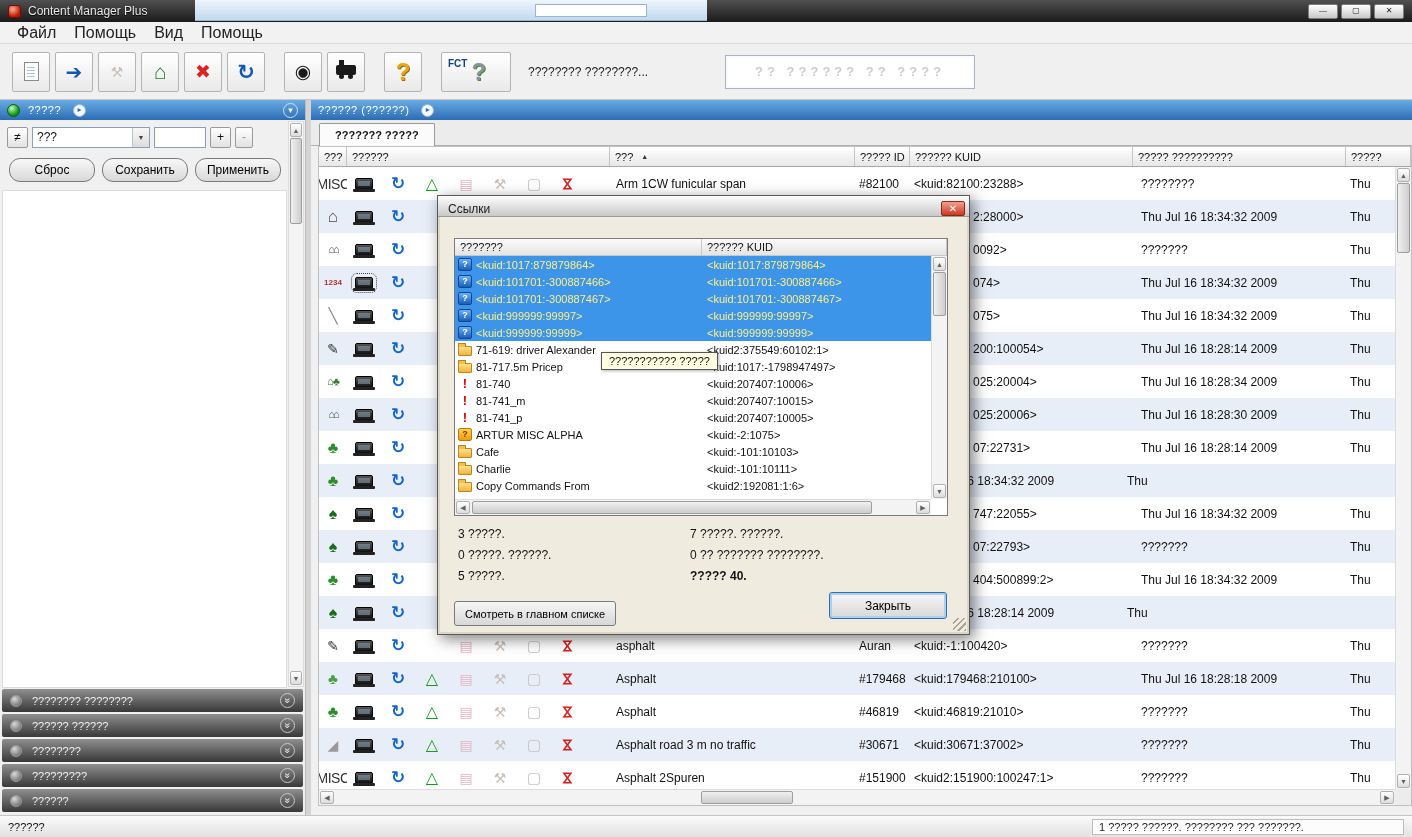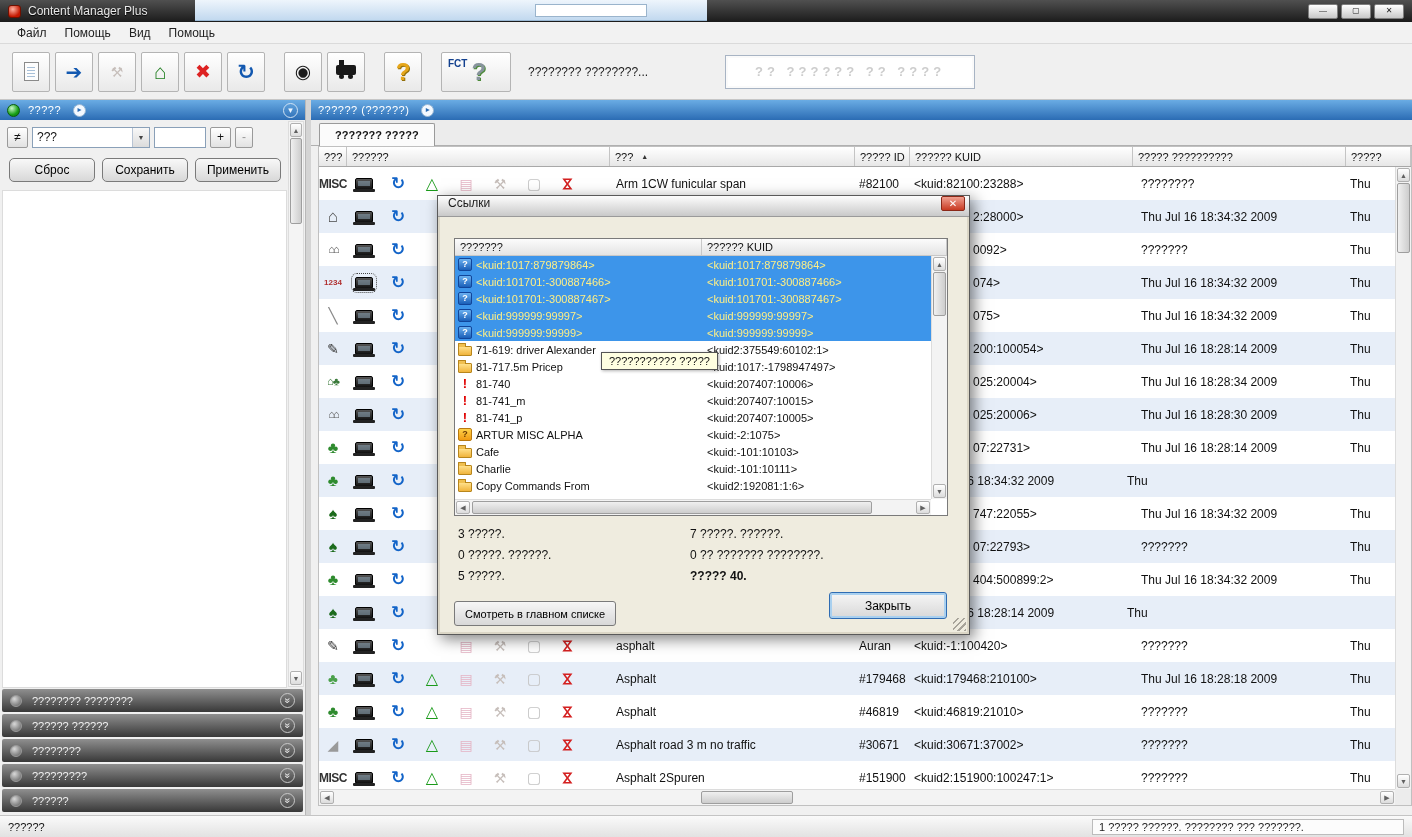--- a/index.html
+++ b/index.html
@@ -10,21 +10,21 @@
   .titlebar{position:absolute;left:0;top:0;width:100%;height:22px;background:linear-gradient(#505050,#1b1b1b);display:flex;align-items:center;padding:0 8px;color:#e8e8e8;z-index:5}
   .app-icon{width:13px;height:13px;border-radius:3px;background:radial-gradient(circle at 35% 30%,#ffb0a0,#c41800 70%);border:1px solid #701000;margin-right:7px;flex:0 0 13px}
   .title-text{font-size:12px;text-shadow:0 1px 1px #000;white-space:nowrap}
   .bgfrag{position:absolute;left:195px;top:0;width:512px;height:21px;background:linear-gradient(#eef5fc,#c2d9ef);z-index:6;border-bottom:1px solid #9ab8d4}
   .bgfrag-box{position:absolute;left:340px;top:4px;width:112px;height:13px;background:#fff;border:1px solid #9ab4cc}
   .winbtns{margin-left:auto;display:flex;gap:3px}
   .wbtn{width:30px;height:15px;background:linear-gradient(#ffffff,#c8c8c8);border:1px solid #7e7e7e;border-radius:2px;color:#222;font-size:8px;line-height:1;display:flex;align-items:center;justify-content:center}
 
   
   .menubar{position:absolute;left:0;top:22px;width:100%;height:22px;background:#f2f2f2;border-bottom:1px solid #dadada;display:flex;align-items:center;padding-left:8px}
-  .menu-item{padding:3px 9px;font-size:12px;color:#222;cursor:default}
+  .menu-item{padding:3px 9px;font-size:16px;color:#222;cursor:default}
 
   
   .toolbar{position:absolute;left:0;top:44px;width:100%;height:56px;background:#f0f0f0;border-bottom:1px solid #c6c6c6;display:flex;align-items:center;padding-left:12px;gap:5px}
   .tbtn{width:38px;height:40px;border:1px solid #b4b4b4;border-radius:2px;background:linear-gradient(#ffffff,#e9e9e9);display:flex;align-items:center;justify-content:center;flex:0 0 auto}
   .tbtn.wide{width:70px;justify-content:flex-start;padding:2px 6px;gap:4px}
   .tbtn.gap{margin-left:14px}
   .ic-new{width:15px;height:19px;background:#fdfdfd;border:1px solid #8a8a8a;position:relative}
   .ic-new::before{content:'';position:absolute;left:2px;top:4px;width:8px;height:1px;background:#a8c0d8;box-shadow:0 3px 0 #a8c0d8,0 6px 0 #a8c0d8,0 9px 0 #a8c0d8}
   .ic-import{color:#1258b0;font-size:20px;font-weight:bold;line-height:1}
   .ic-tools{color:#5a6b7a;font-size:18px;line-height:1}
@@ -51,21 +51,21 @@
 
   
   .leftpanel{position:absolute;left:0;top:100px;width:306px;bottom:22px;background:#f0f0f0;border-right:1px solid #b8b8b8}
   .filter-row{display:flex;align-items:center;gap:4px;padding:6px 22px 4px 7px;height:32px}
   .sq-btn{width:21px;height:21px;border:1px solid #9a9a9a;background:linear-gradient(#fff,#e2e2e2);font-size:12px;display:flex;align-items:center;justify-content:center;border-radius:2px;flex:0 0 auto}
   .sq-btn.minus{color:#999;width:18px}
   .combo{flex:0 0 118px;height:21px;border:1px solid #8aa0b8;background:#fff;display:flex;align-items:center;font-size:12px;padding-left:4px}
   .combo-arrow{margin-left:auto;width:17px;height:100%;background:linear-gradient(#f8f8f8,#dcdcdc);border-left:1px solid #b8c4d4;display:flex;align-items:center;justify-content:center;font-size:7px;color:#444}
   .f-input{width:52px;height:21px;border:1px solid #8aa0b8;background:#fff;font-size:12px;padding:0 3px;font-family:inherit}
   .action-row{display:flex;gap:7px;padding:6px 24px 6px 9px;height:36px}
-  .abtn{flex:1;height:24px;border:1px solid #7a7a7a;border-radius:5px;background:linear-gradient(#f8f8f8,#d8d8d8);font-size:12px;display:flex;align-items:center;justify-content:center;font-family:inherit}
+  .abtn{flex:1;height:24px;border:1px solid #7a7a7a;border-radius:11px;background:linear-gradient(#f8f8f8,#d8d8d8);font-size:12px;display:flex;align-items:center;justify-content:center;font-family:inherit}
   .lp-white{position:absolute;left:2px;right:18px;top:90px;height:498px;background:#fff;border:1px solid #dcdcdc}
   .lp-sb{position:absolute;right:1px;top:21px;width:16px;height:566px;background:#f4f4f4;border:1px solid #ddd}
   .sections{position:absolute;left:2px;right:2px;bottom:3px}
   .sectbar{height:23px;margin-top:2px;background:linear-gradient(#8f8f8f,#383838);display:flex;align-items:center;color:#f0f0f0;font-size:11px;padding:0 8px;border-radius:2px}
   .sect-orb{width:12px;height:12px;border-radius:50%;background:radial-gradient(circle at 35% 30%,#d8d8d8,#5a5a5a);border:1px solid #9a9a9a;margin-right:10px;flex:0 0 12px}
   .sect-label{flex:1;white-space:nowrap;overflow:hidden}
   .sect-chev{width:15px;height:15px;border-radius:50%;border:1px solid #c8c8c8;display:flex;align-items:center;justify-content:center;font-size:10px;color:#eee}
   .rot-up{display:inline-block;transform:rotate(90deg)}
 
   
@@ -102,42 +102,42 @@
   .ic-laptop::after{content:'';position:absolute;left:-3px;bottom:-3px;width:22px;height:3px;background:#222;border-radius:1px}
   .ic-laptop.focus{outline:1px dotted #444;outline-offset:3px}
   .ic{line-height:1}
   .ic-refresh{color:#1364c8;font-size:17px;font-weight:bold}
   .ic-triangle{color:#1a9a1a;font-size:16px;font-weight:bold}
   .ic-ghost{color:#e4b4c4;font-size:14px}
   .ic-tools{color:#c6beba;font-size:14px}
   .ic-box{color:#c4c4c4;font-size:15px}
   .ic-ribbon{color:#d42020;font-size:14px;display:inline-block;transform:rotate(90deg);font-weight:bold}
   .cat-ic{line-height:1}
-  .cat-misc{font-size:12px;font-weight:bold;color:#333;letter-spacing:-.5px}
+  .cat-misc{font-size:14px;font-weight:normal;color:#333;letter-spacing:-.5px}
   .cat-home{color:#4a4a4a;font-size:17px}
   .cat-city{color:#5a5a5a;font-size:11px;letter-spacing:-2px}
   .cat-num{font-size:8px;font-weight:bold;color:#b03030}
   .cat-slope{color:#888;font-size:15px}
   .cat-quill{color:#333;font-size:14px}
   .cat-village{color:#3a7a3a;font-size:11px;letter-spacing:-1px}
   .cat-tree{color:#2e8b2e;font-size:16px}
   .cat-pine{color:#1c6b1c;font-size:16px}
   .cat-leaf{color:#4aa04a;font-size:15px}
   .cat-road{color:#9a9a9a;font-size:14px}
   .main-vsb{position:absolute;right:0;top:20px;bottom:16px;width:16px;background:#f3f3f3;border-left:1px solid #dcdcdc}
   .main-hsb{position:absolute;left:0;right:16px;bottom:0;height:16px;background:#f3f3f3;border-top:1px solid #dcdcdc}
   .sb-corner{position:absolute;right:0;bottom:0;width:16px;height:16px;background:#ececec}
 
   
   .statusbar{position:absolute;left:0;bottom:0;width:100%;height:22px;background:linear-gradient(#fafafa,#e2e2e2);border-top:1px solid #c4c4c4;display:flex;align-items:center;font-size:11px;padding:0 8px}
   .status-box{margin-left:auto;width:312px;height:16px;border:1px solid #bcbcbc;background:#fcfcfc;display:flex;align-items:center;padding-left:6px;font-size:11px;color:#222;white-space:nowrap;overflow:hidden}
 
   
   .dialog{position:absolute;left:437px;top:195px;width:533px;height:440px;background:#efecdf;border:1px solid #5a5a5a;box-shadow:4px 4px 14px rgba(0,0,0,.5),inset 0 0 0 2px #dbd6c6;z-index:40}
-  .dlg-title{height:21px;background:linear-gradient(#fdfdfd,#c9c9c9);border-bottom:1px solid #9a9a9a;display:flex;align-items:flex-start;padding:0 4px 0 10px;font-size:12px;color:#1a1a1a}
+  .dlg-title{height:21px;background:linear-gradient(#fdfdfd,#c9c9c9);border-bottom:1px solid #9a9a9a;display:flex;align-items:flex-end;padding:0 4px 0 10px;font-size:12px;color:#1a1a1a}
   .dlg-close{margin-left:auto;width:24px;height:15px;background:linear-gradient(#f0a090,#c83a22);border:1px solid #8a2818;border-radius:2px;color:#fff;font-size:10px;font-weight:bold;display:flex;align-items:center;justify-content:center;line-height:1}
   .dlg-list{position:absolute;left:16px;top:42px;width:494px;height:278px;border:1px solid #7a7a7a;background:#fff}
   .dlg-lhead{position:absolute;left:0;top:0;right:0;height:17px;display:flex;border-bottom:1px solid #c8c8c8;background:linear-gradient(#fcfcfc,#e4e4e4)}
   .dlh{font-size:11px;display:flex;align-items:center;padding-left:5px;border-right:1px solid #c8c8c8;overflow:hidden;white-space:nowrap}
   .dlh1{width:247px}.dlh2{flex:1}
   .dlg-rows{position:absolute;left:0;top:17px;right:16px;bottom:16px;overflow:hidden}
   .drow{height:17px;display:flex;align-items:center;font-size:11px}
   .drow.sel{background:#3d95ea;color:#ffef85}
   .dcell{display:flex;align-items:center;height:100%;overflow:hidden;white-space:nowrap}
   .dname{width:247px;padding-left:3px;gap:4px}

